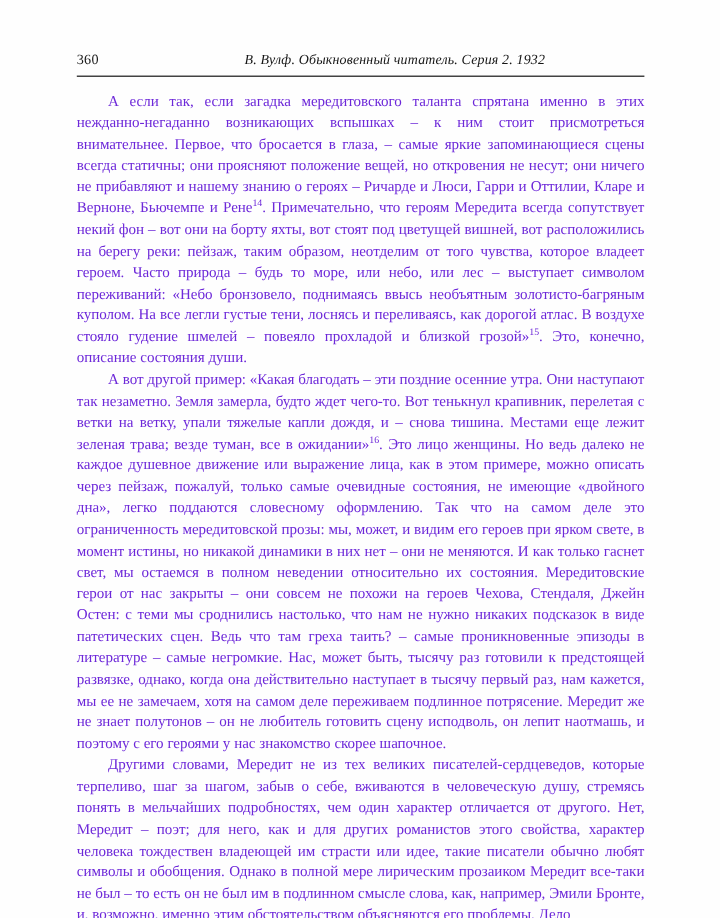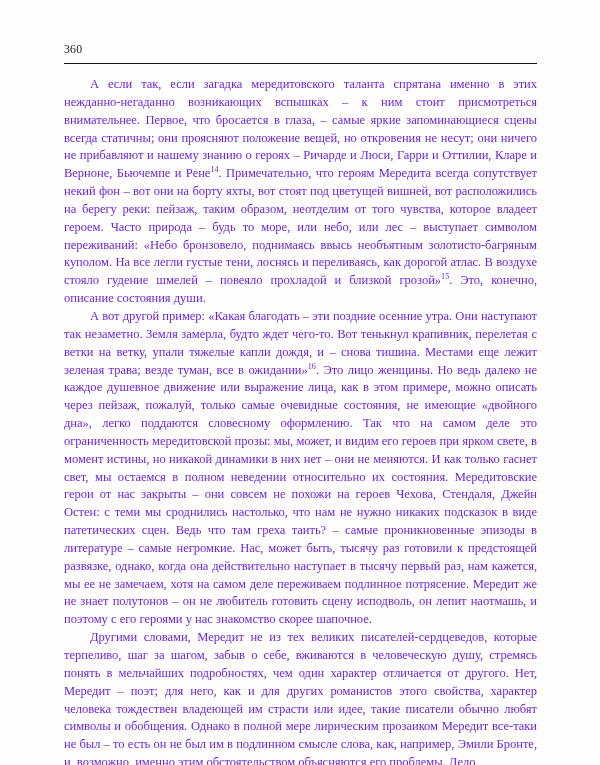--- a/index.html
+++ b/index.html
@@ -85,20 +85,21 @@
     line-height: 0;
   }
 </style>
 </head>
 <body>
 
 <div class="page">
 
   <div class="running-head">
     <span class="folio">360</span>
+    <span class="head-title">В. Вулф. Обыкновенный читатель. Серия 2. 1932</span>
   </div>
   <div class="head-rule"></div>
 
   <div class="textblock">
 
     <p><span>А если так, если загадка мередитовского таланта спрятана именно в этих нежданно-негаданно возникающих вспышках – к ним стоит присмотреться внимательнее. Первое, что бросается в глаза, – самые яркие запоминающиеся сцены всегда статичны; они проясняют положение вещей, но откровения не несут; они ничего не прибавляют и нашему знанию о героях – Ричарде и Люси, Гарри и Оттилии, Кларе и Верноне, Бьючемпе и Рене</span><sup>14</sup><span>. Примечательно, что героям Мередита всегда сопутствует некий фон – вот они на борту яхты, вот стоят под цветущей вишней, вот расположились на берегу реки: пейзаж, таким образом, неотделим от того чувства, которое владеет героем. Часто природа – будь то море, или небо, или лес – выступает символом переживаний: «Небо бронзовело, поднимаясь ввысь необъятным золотисто-багряным куполом. На все легли густые тени, лоснясь и переливаясь, как дорогой атлас. В воздухе стояло гудение шмелей – повеяло прохладой и близкой грозой»</span><sup>15</sup><span>. Это, конечно, описание состояния души.</span></p>
 
     <p><span>А вот другой пример: «Какая благодать – эти поздние осенние утра. Они наступают так незаметно. Земля замерла, будто ждет чего-то. Вот тенькнул крапивник, перелетая с ветки на ветку, упали тяжелые капли дождя, и – снова тишина. Местами еще лежит зеленая трава; везде туман, все в ожидании»</span><sup>16</sup><span>. Это лицо женщины. Но ведь далеко не каждое душевное движение или выражение лица, как в этом примере, можно описать через пейзаж, пожалуй, только самые очевидные состояния, не имеющие «двойного дна», легко поддаются словесному оформлению. Так что на самом деле это ограниченность мередитовской прозы: мы, может, и видим его героев при ярком свете, в момент истины, но никакой динамики в них нет – они не меняются. И как только гаснет свет, мы остаемся в полном неведении относительно их состояния. Мередитовские герои от нас закрыты – они совсем не похожи на героев Чехова, Стендаля, Джейн Остен: с теми мы сроднились настолько, что нам не нужно никаких подсказок в виде патетических сцен. Ведь что там греха таить? – самые проникновенные эпизоды в литературе – самые негромкие. Нас, может быть, тысячу раз готовили к предстоящей развязке, однако, когда она действительно наступает в тысячу первый раз, нам кажется, мы ее не замечаем, хотя на самом деле переживаем подлинное потрясение. Мередит же не знает полутонов – он не любитель готовить сцену исподволь, он лепит наотмашь, и поэтому с его героями у нас знакомство скорее шапочное.</span></p>
 
     <p class="tight">Другими словами, Мередит не из тех великих писателей-сердцеведов, которые терпеливо, шаг за шагом, забыв о себе, вживаются в человеческую душу, стремясь понять в мельчайших подробностях, чем один характер отличается от другого. Нет, Мередит – поэт; для него, как и для других романистов этого свойства, характер человека тождествен владеющей им страсти или идее, такие писатели обычно любят символы и обобщения. Однако в полной мере лирическим прозаиком Мередит все-таки не был – то есть он не был им в подлинном смысле слова, как, например, Эмили Бронте, и, возможно, именно этим обстоятельством объясняются его проблемы. Дело</p>

